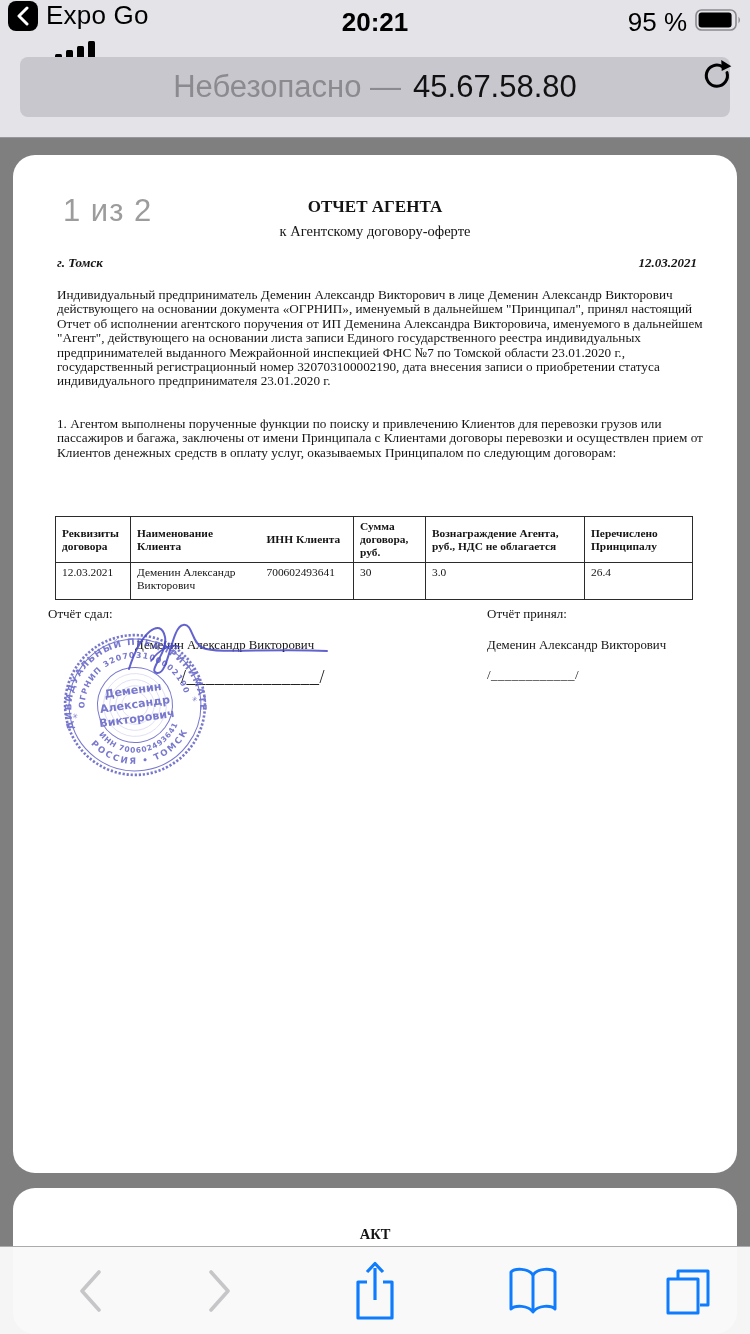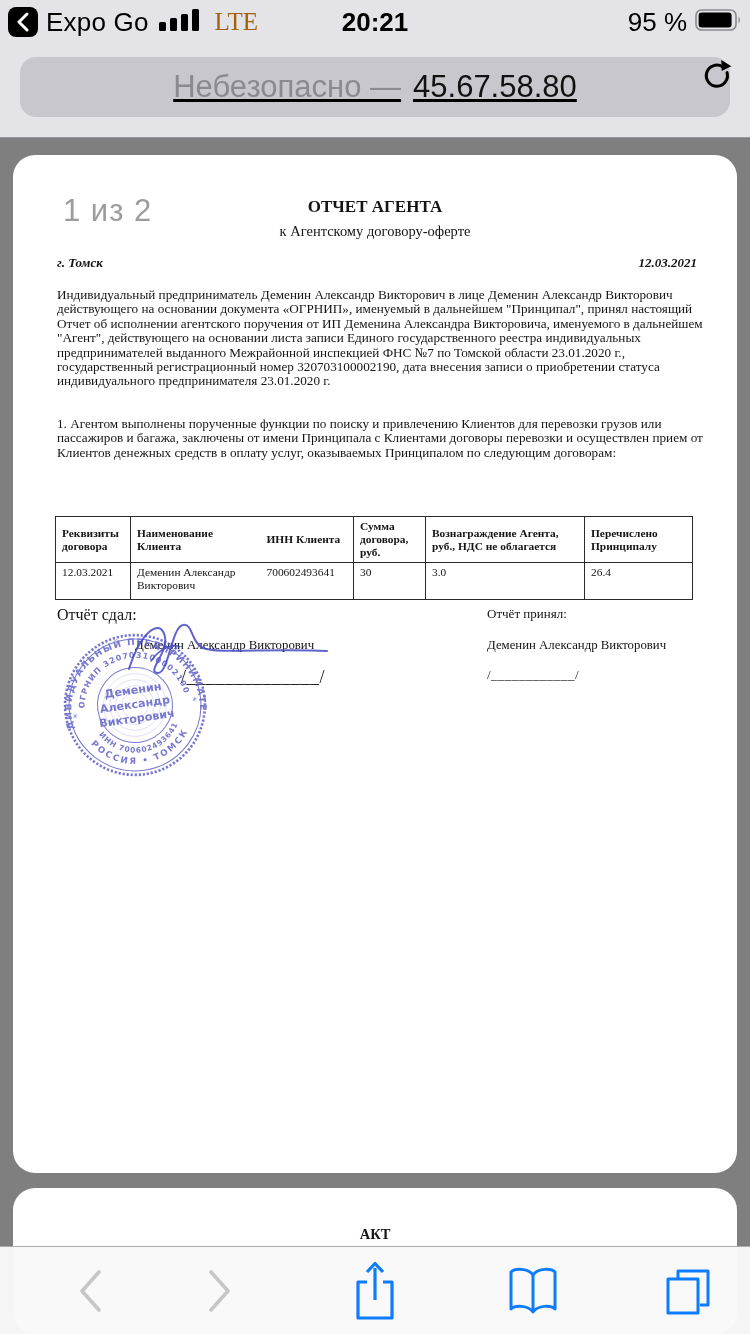--- a/index.html
+++ b/index.html
@@ -3,34 +3,34 @@
 <meta charset="utf-8">
 <style>
   html,body{margin:0;padding:0;background:#555;}
   .screen{position:relative;width:750px;height:1334px;background:#7f7f7f;overflow:hidden;
           font-family:"Liberation Sans",sans-serif;-webkit-font-smoothing:antialiased;}
 
   
   .chrome{position:absolute;top:0;left:0;width:750px;height:138px;background:#e4e3e8;
           border-bottom:1px solid #97979b;box-sizing:border-box;z-index:30;}
   .status-bar{position:absolute;top:0;left:0;right:0;height:44px;}
-  .sb-left{position:absolute;left:8px;top:0;height:44px;display:flex;align-items:center;gap:10px;}
+  .sb-left{position:absolute;left:8px;top:0;height:44px;display:flex;align-items:center;gap:10px;flex-direction:column;}
   .back-app{display:flex;align-items:center;gap:8px;}
   .back-chip{width:30px;height:30px;background:#000;border-radius:8px;display:flex;
              align-items:center;justify-content:center;}
   .app-name{font-size:26px;color:#000;letter-spacing:.2px;}
   .net-type{font-size:25px;color:#a16207;font-family:Liberation Serif, serif;}
   .sb-clock{position:absolute;left:0;right:0;top:0;height:44px;display:flex;align-items:center;
             justify-content:center;font-size:26px;font-weight:600;color:#000;pointer-events:none;}
   .sb-right{position:absolute;right:8px;top:0;height:44px;display:flex;align-items:center;gap:8px;}
   .batt-pct{font-size:26px;color:#000;}
 
   .url-area{position:absolute;top:44px;left:0;right:0;height:94px;}
   .url-field{position:absolute;left:20px;right:20px;top:13px;height:60px;background:#c8c7cd;
-             border-radius:16px;display:flex;align-items:center;justify-content:center;text-decoration:underline;}
+             border-radius:8px;display:flex;align-items:center;justify-content:center;}
   .url-secure{font-size:31px;color:#8a8a8f;}
   .url-text{font-size:31px;color:#111;margin-left:12px;}
   .reload-btn{position:absolute;right:16px;top:14px;width:34px;height:34px;border:none;background:transparent;padding:0;cursor:pointer;}
 
   
   .viewer{position:absolute;top:138px;left:0;width:750px;height:1196px;background:#7f7f7f;}
   .page{position:absolute;left:13px;width:724px;background:#fff;border-radius:22px;}
   .page1{top:17px;height:1018px;}
   .page2{top:1050px;height:146px;}
   .doc{color:#141414;font-family:"Liberation Serif","DejaVu Serif",serif;}
@@ -51,21 +51,21 @@
   .doc-table{position:absolute;top:361px;left:42px;border-collapse:collapse;width:637px;
              table-layout:fixed;}
   .doc-table th,.doc-table td{border:1px solid #2b2b2b;padding:3px 6px;
              font-family:"Liberation Serif","DejaVu Serif",serif;font-size:11.4px;
              text-align:left;word-wrap:break-word;}
   .doc-table th{font-weight:bold;vertical-align:middle;line-height:13px;}
   .doc-table td{vertical-align:top;line-height:13px;height:30px;}
   .doc-table .nbr{border-right:none;}
   .doc-table .nbl{border-left:none;}
 
-  .sign-label-l{position:absolute;top:451px;left:44px;font-size:16px;}
+  .sign-label-l{position:absolute;top:451px;left:35px;font-size:13px;}
   .sign-label-r{position:absolute;top:451px;left:474px;font-size:13px;}
   .sign-name-l{position:absolute;top:483px;left:122px;font-size:12.8px;}
   .sign-name-r{position:absolute;top:483px;left:474px;font-size:12.8px;}
   .sign-line-l{position:absolute;top:512px;left:168px;font-size:18px;letter-spacing:.5px;}
   .sign-line-r{position:absolute;top:512px;left:474px;font-size:13px;letter-spacing:.5px;}
 
   .stamp{position:absolute;left:46px;top:474px;width:152px;height:152px;opacity:.82;}
   .squiggle{position:absolute;left:108px;top:458px;width:215px;height:66px;opacity:.85;}
 
   .akt-title{position:absolute;top:38px;left:0;width:100%;text-align:center;

